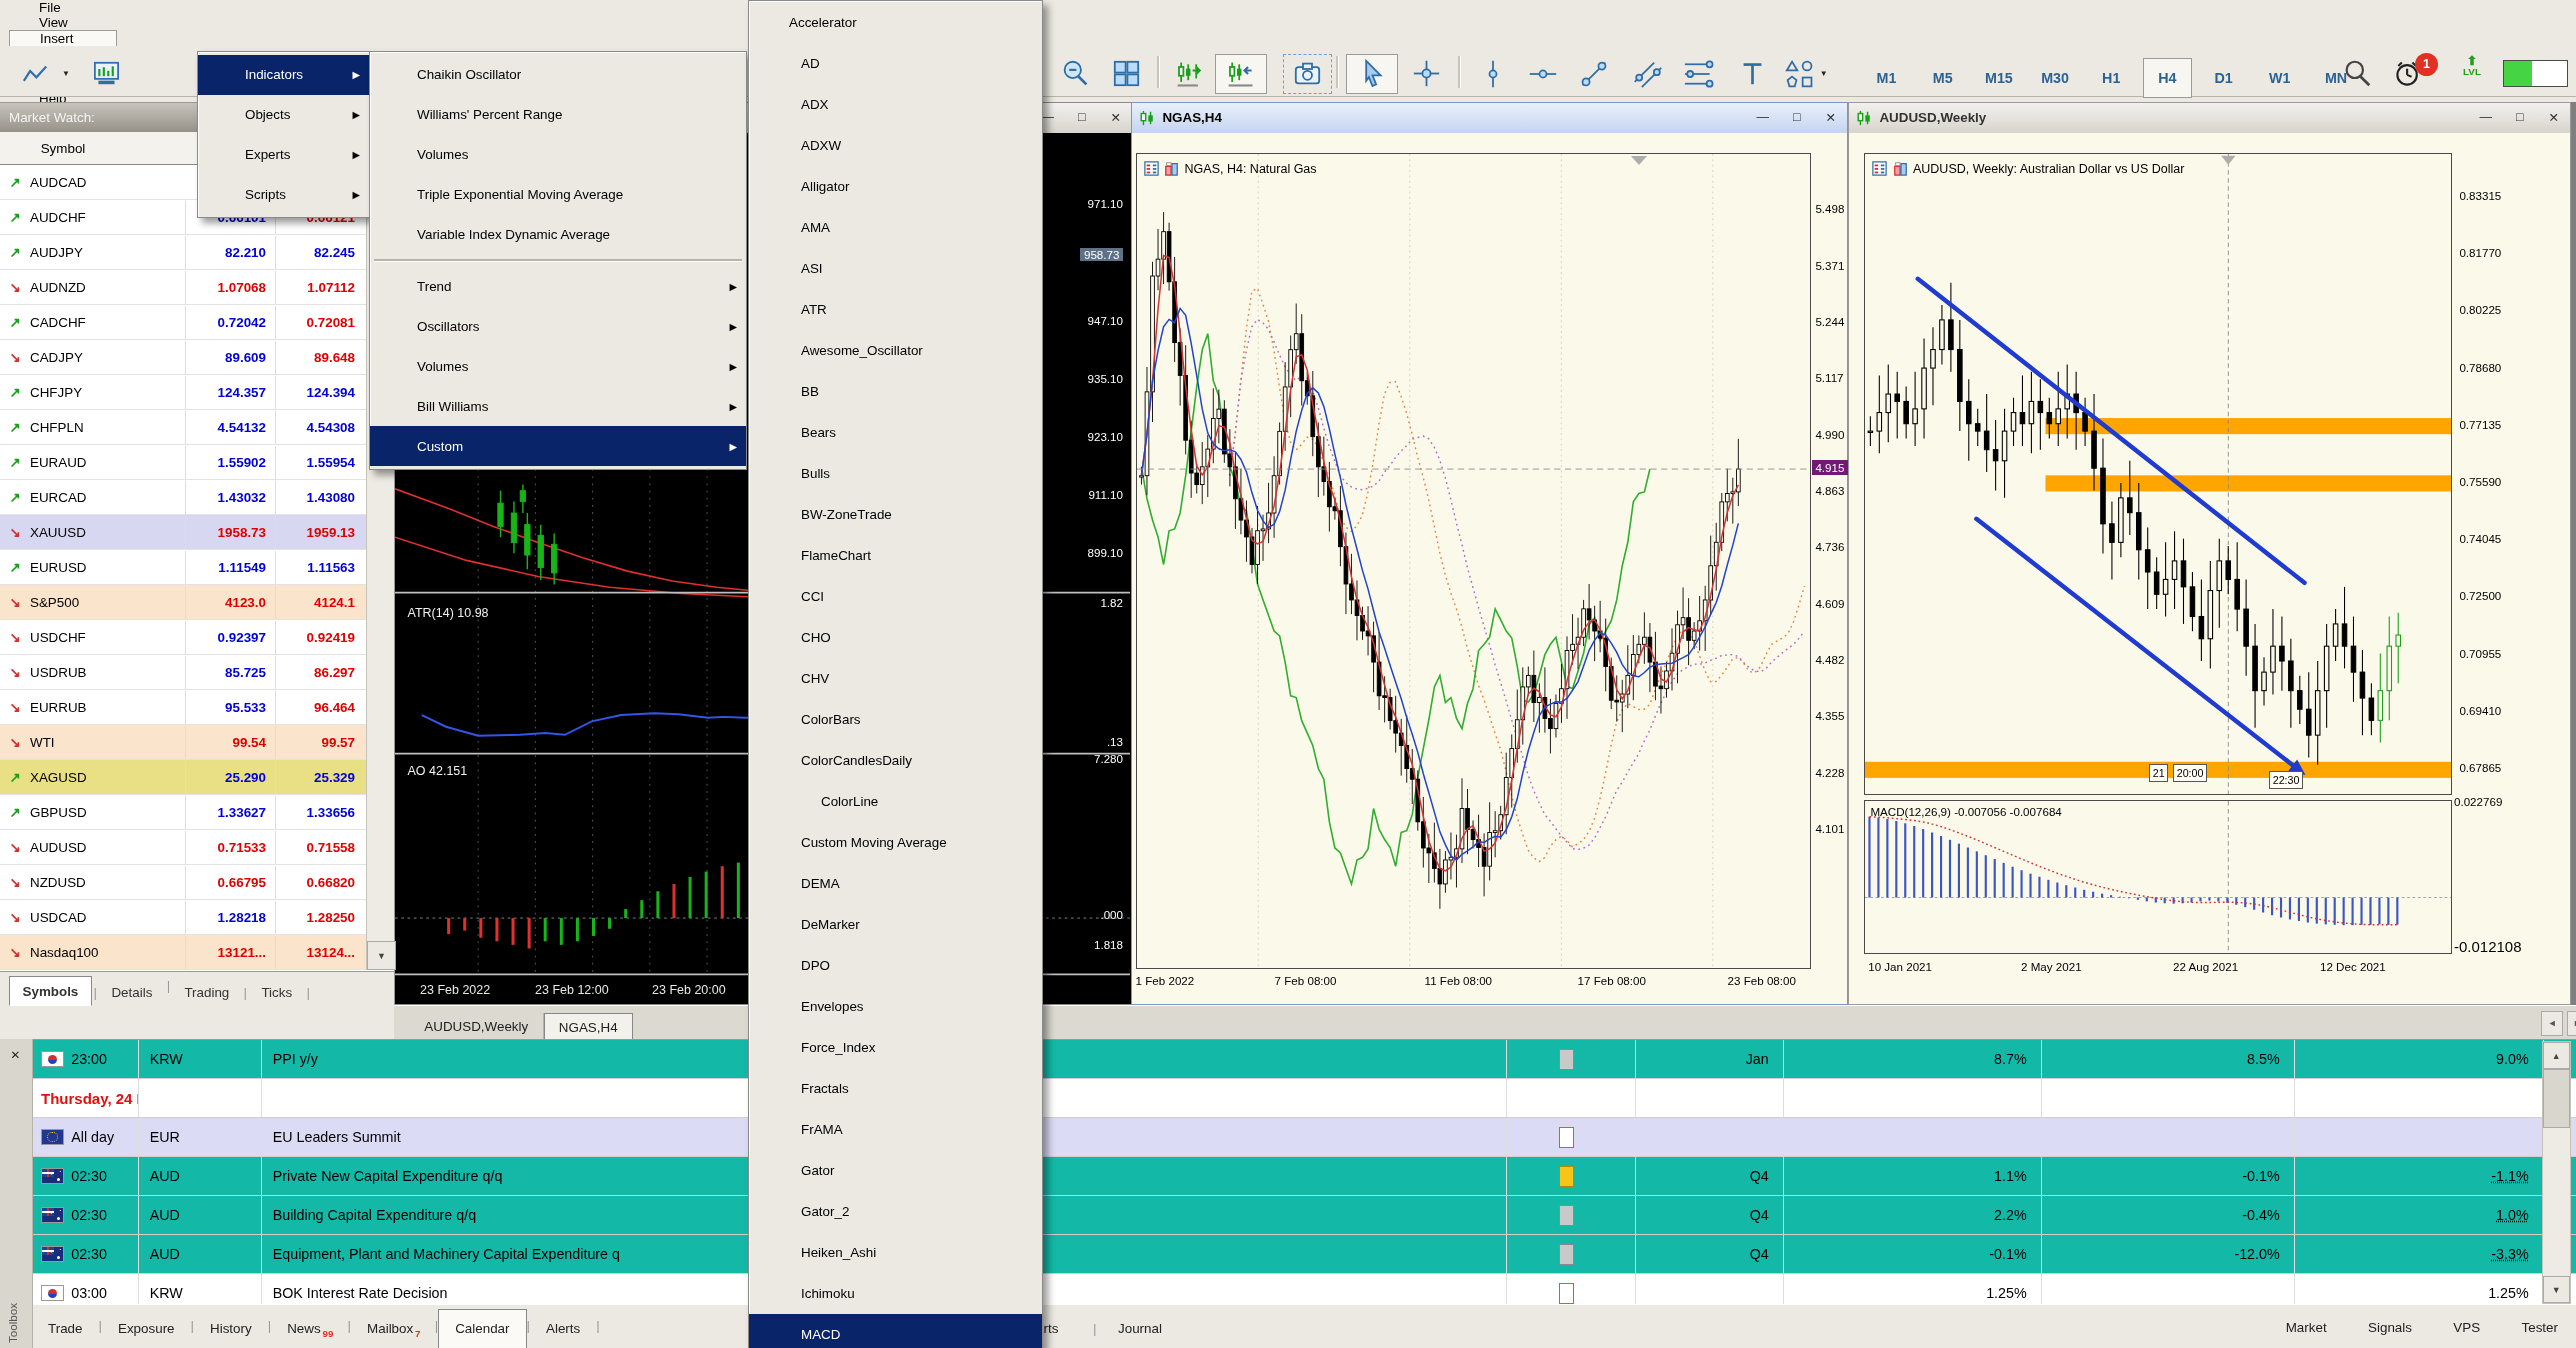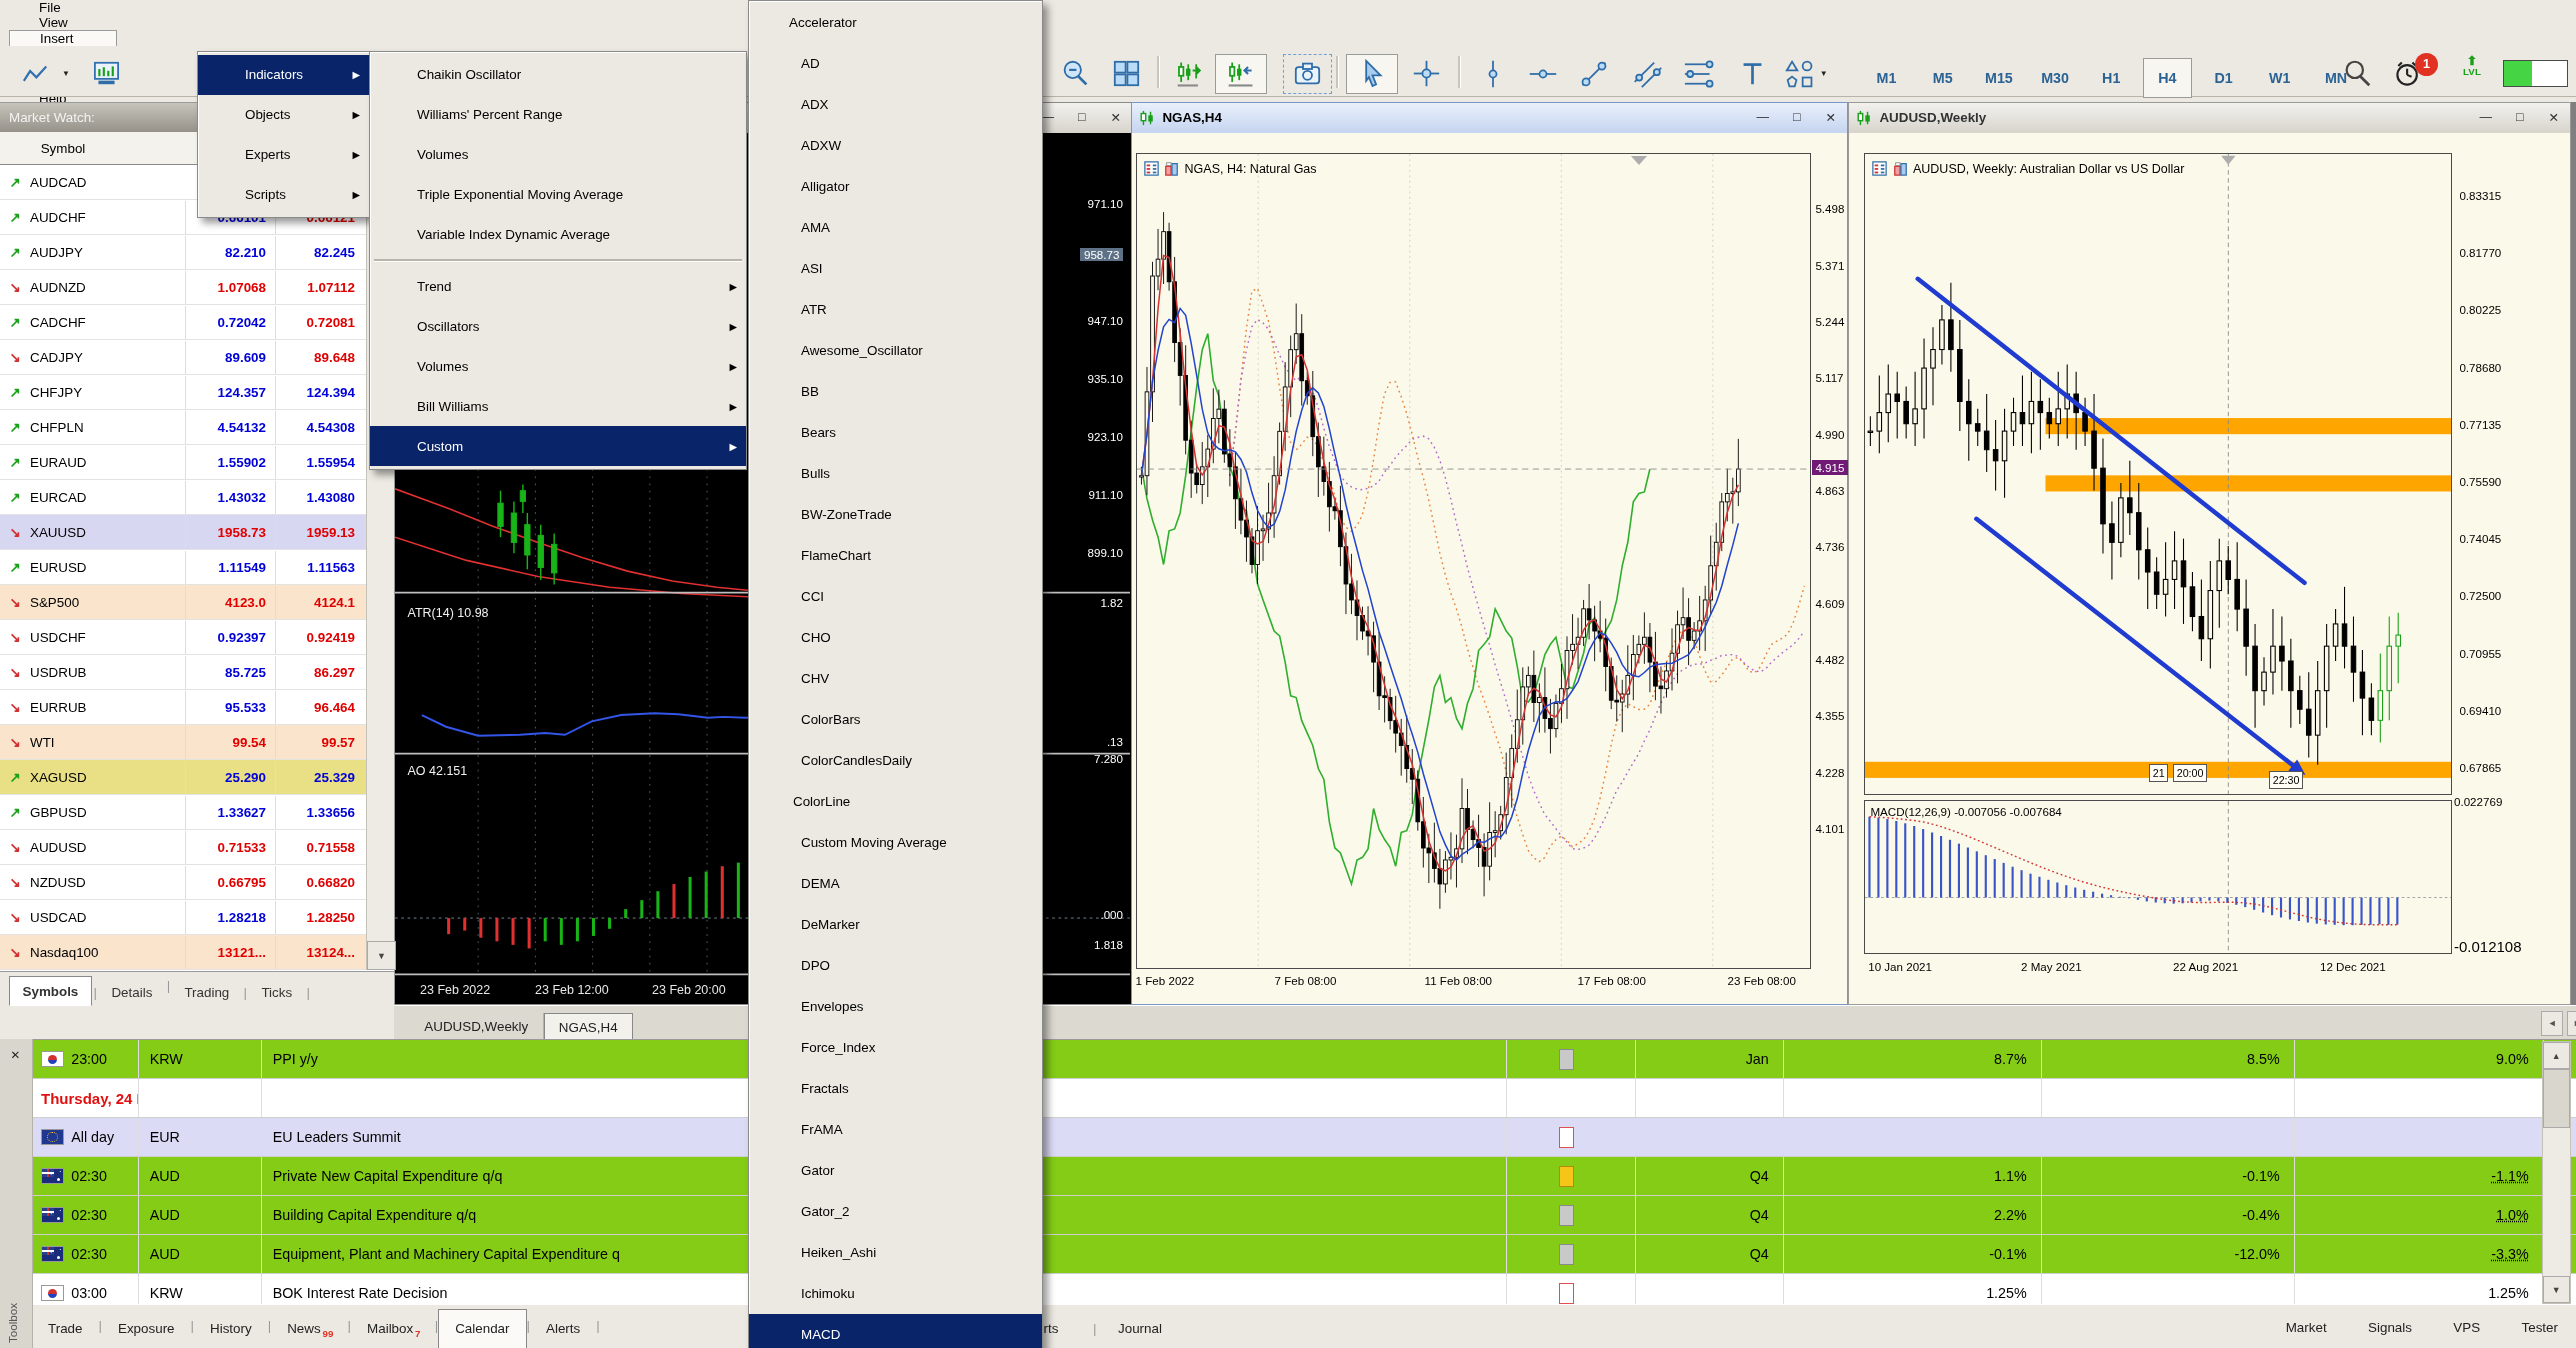--- a/index.html
+++ b/index.html
@@ -71,21 +71,21 @@
   #ctab-nav{position:absolute;right:3.6px;top:4.5px;display:flex;gap:3.6px}
   #ctab-nav span{width:19.7px;height:23px;background:#ECE9E2;border:0.9px solid #aaa;display:flex;align-items:center;justify-content:center;font-size:9px;color:#555}
   
   #cal{position:absolute;left:0;top:1039px;width:2576px;height:265px;background:#fff;border-top:1.8px solid #999;overflow:hidden}
   #tbx{position:absolute;left:0;top:1039px;width:32px;height:309px;background:#D9D6CE;border-right:0.9px solid #B5B2AA;z-index:2}
   #tbx .x{position:absolute;left:6.3px;top:7.2px;width:18px;height:18px;font-size:11.6px;color:#222;text-align:center;line-height:18px}
   #tbx .vlabel{position:absolute;bottom:5.4px;left:6.3px;writing-mode:vertical-rl;transform:rotate(180deg);font-size:11.6px;color:#555}
   .calrow{display:grid;grid-template-columns:107px 123px 542px 703px 129px 148px 258px 253px 249px;height:38px;align-items:center;border-bottom:0.9px solid #CFCFCF;font-size:14.3px}
   .calrow>div{height:100%;display:flex;align-items:center;border-right:0.9px solid #DDD;overflow:hidden;white-space:nowrap}
   .calrow .num{justify-content:flex-end;padding-right:14.3px}
-  .calrow.cyan{background:#84cc16}.calrow.lav{background:#DCDBF6}.calrow.white{background:#fff}
+  .calrow.cyan{background:#14b8a6}.calrow.lav{background:#DCDBF6}.calrow.white{background:#fff}
   .calrow.day{background:#fff}
   .calrow.day .daylab{color:#E01010;font-weight:bold;font-size:15px;padding-left:9px}
   .flag{width:23px;height:16px;margin:0 7.2px 0 9px;display:inline-block;border:0.9px solid #999;box-sizing:border-box}
   .flag.kr{background:#fff;position:relative}
   .flag.kr::after{content:"";position:absolute;left:6.3px;top:2.7px;width:9px;height:9px;border-radius:50%;background:linear-gradient(180deg,#D03030 50%,#2040C0 50%)}
   .flag.eu{background:#203890;position:relative}
   .flag.eu::after{content:"";position:absolute;left:5.4px;top:1.8px;width:10.7px;height:10.7px;border-radius:50%;border:1.8px dotted #F5C518;box-sizing:border-box}
   .flag.au{background:#1A2C7C;position:relative}
   .flag.au::before{content:"";position:absolute;left:0;top:0;width:11.6px;height:8px;background:
      linear-gradient(transparent 40%, #fff 40%, #fff 60%, transparent 60%),
@@ -1469,21 +1469,21 @@
       </div>
       <div class="mitem" style="height:41px;padding-left:52px">
         <span>CHV</span>
       </div>
       <div class="mitem" style="height:41px;padding-left:52px">
         <span>ColorBars</span>
       </div>
       <div class="mitem" style="height:41px;padding-left:52px">
         <span>ColorCandlesDaily</span>
       </div>
-      <div class="mitem" style="height:41px;padding-left:44px">
+      <div class="mitem" style="height:41px;padding-left:72px">
         <span>ColorLine</span>
       </div>
       <div class="mitem" style="height:41px;padding-left:52px">
         <span>Custom Moving Average</span>
       </div>
       <div class="mitem" style="height:41px;padding-left:52px">
         <span>DEMA</span>
       </div>
       <div class="mitem" style="height:41px;padding-left:52px">
         <span>DeMarker</span>

